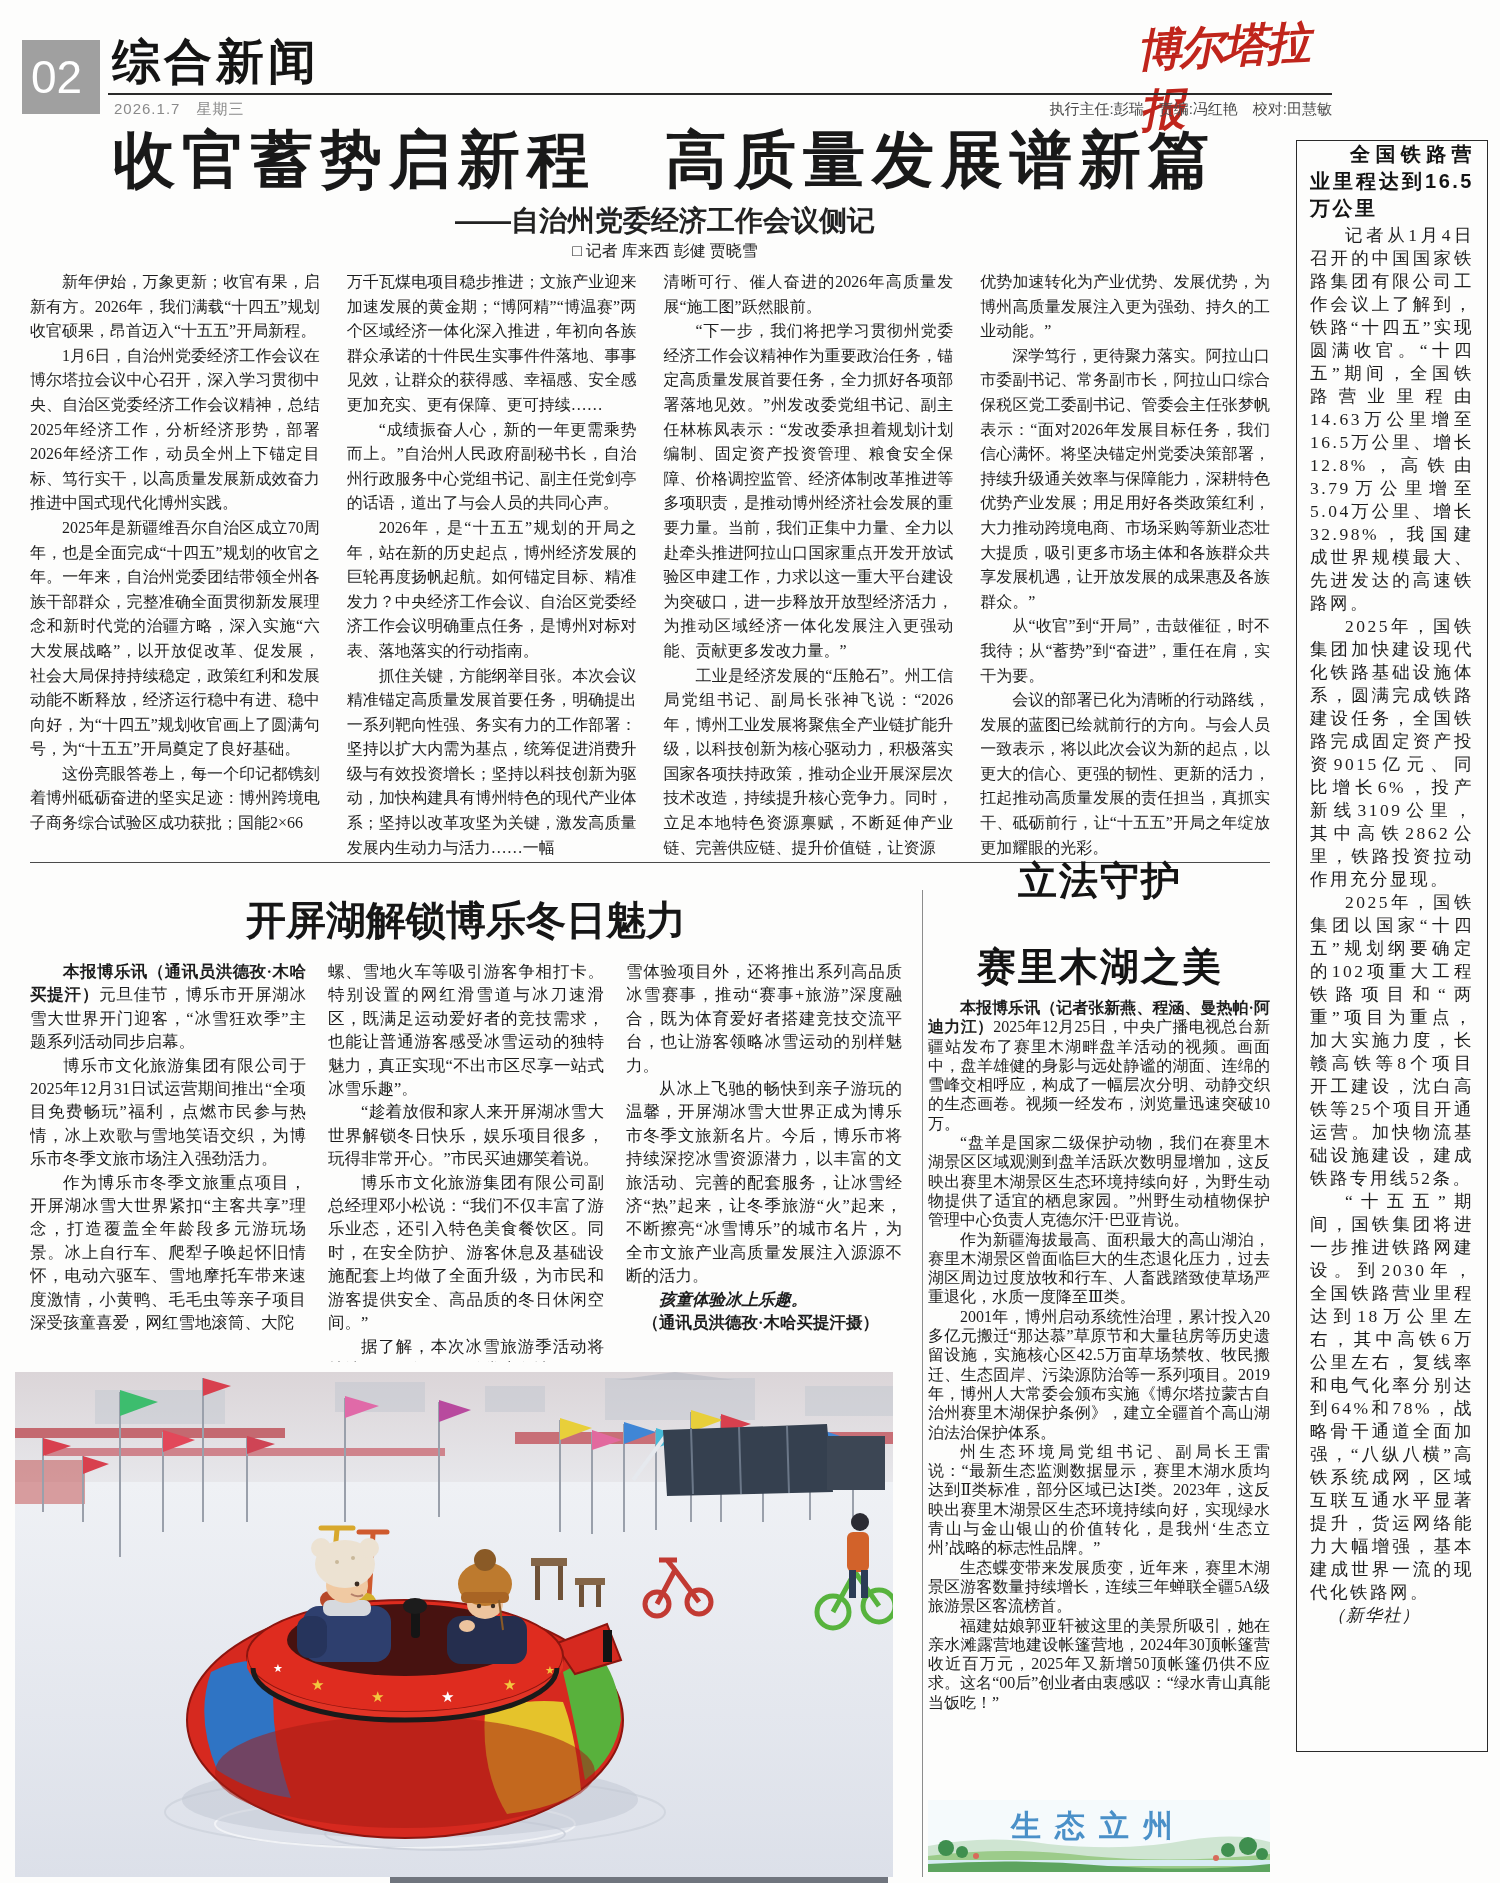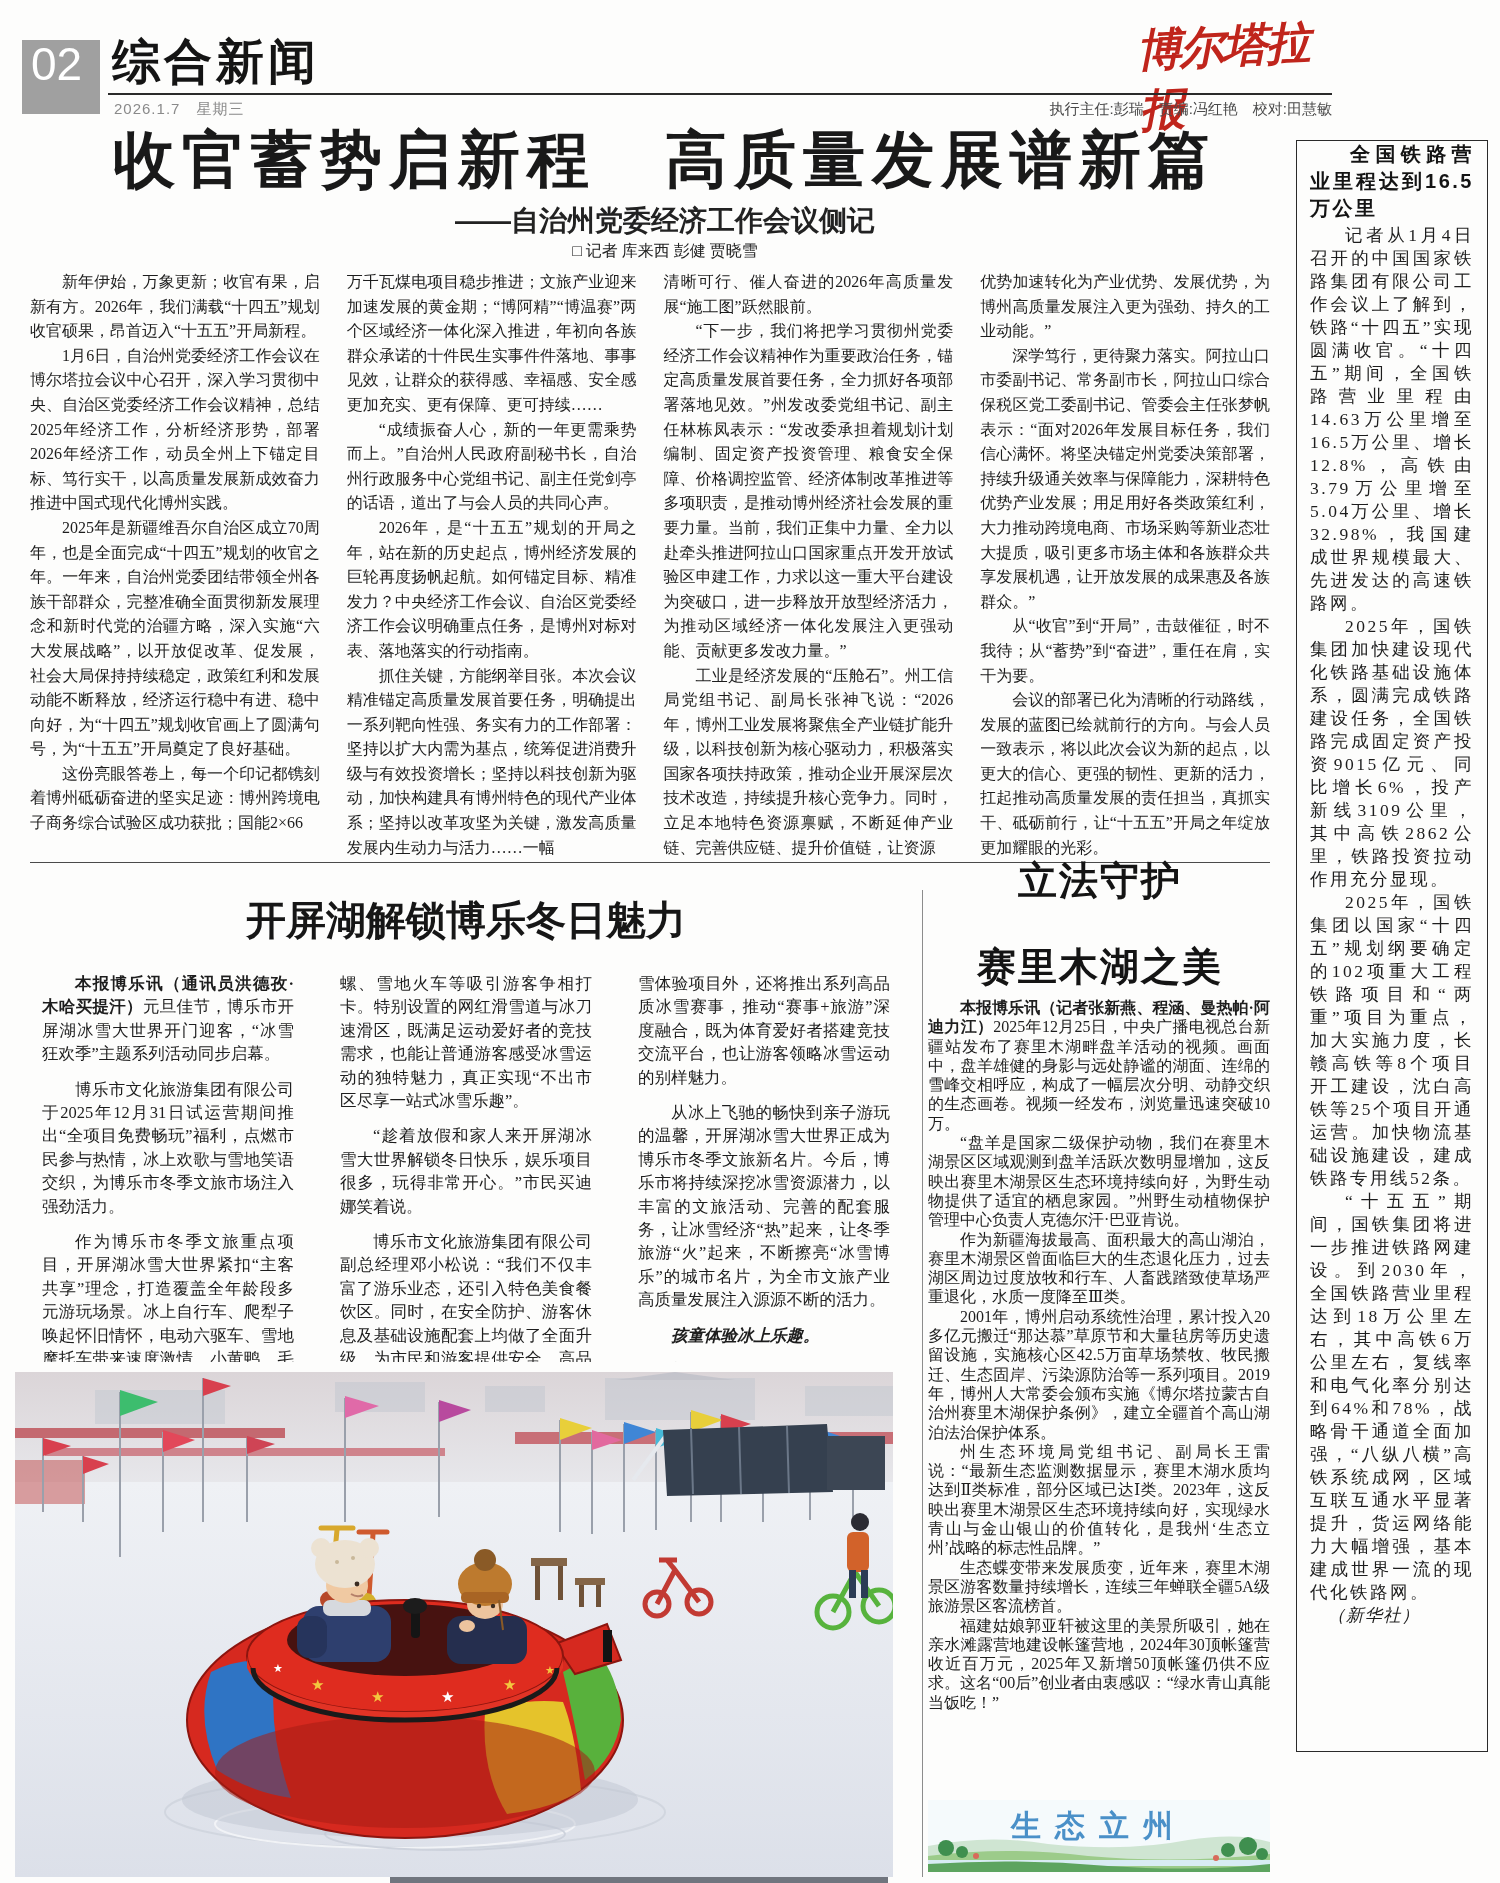--- a/index.html
+++ b/index.html
@@ -3,21 +3,21 @@
 <meta charset="utf-8">
 <style>
   html,body{margin:0;padding:0;}
   body{width:1500px;height:1883px;position:relative;background:#fdfdfc;
        font-family:"Liberation Serif","DejaVu Serif",serif;color:#1f1f1f;overflow:hidden;}
   .abs{position:absolute;}
 
   
   #pagenum-box{left:22px;top:40px;width:78px;height:74px;background:#a0a0a0;
     color:#fff;font-family:"Liberation Sans",sans-serif;font-size:46px;
-    display:flex;align-items:flex-start;padding:0 0 0 9px;box-sizing:border-box;line-height:1.05;}
+    display:flex;align-items:center;padding:0 0 0 9px;box-sizing:border-box;line-height:1.05;}
   #section-title{left:112px;top:30px;font-size:48px;font-weight:bold;
     font-family:"Liberation Sans",sans-serif;letter-spacing:4px;color:#141414;}
   #header-rule{left:108px;top:93px;width:1224px;height:2px;background:#2a2a2a;}
   #date-line{left:114px;top:100px;font-size:15px;color:#8a8a8a;
     font-family:"Liberation Sans",sans-serif;letter-spacing:1px;}
   #staff-line{top:100px;right:168px;font-size:15px;color:#4a4a4a;
     font-family:"Liberation Sans",sans-serif;}
   #masthead{left:1138px;top:16px;width:200px;font-size:45px;font-weight:bold;
     font-style:italic;color:#c0251c;transform:rotate(-3deg);
     font-family:"DejaVu Serif",serif;letter-spacing:-2px;}
@@ -33,21 +33,21 @@
   .news-col{flex:1;min-width:0;}
   #main-cols p{margin:0;text-indent:2em;font-size:16px;line-height:24.6px;
     text-align:justify;color:#1d1d1d;}
   p.noindent{text-indent:0 !important;}
   #mid-rule{left:30px;top:862px;width:1240px;height:1px;background:#4a4a4a;}
 
   
   #lake-title{left:30px;top:893px;width:872px;text-align:center;font-size:40px;
     font-weight:900;font-family:"Liberation Sans",sans-serif;color:#161616;}
   #lake-cols{left:30px;top:960px;width:872px;height:402px;display:flex;gap:22px;overflow:hidden;}
-  #lake-cols p{margin:12px;text-indent:2em;font-size:16.5px;line-height:23.4px;
+  #lake-cols p{margin:0;text-indent:2em;font-size:16.5px;line-height:23.4px;
     text-align:justify;color:#1d1d1d;}
   #lake-cols p.caption{font-style:italic;font-weight:600;}
   #lake-cols p.credit{font-weight:bold;text-indent:1em;}
   #lake-cols b, #sl-body b{font-weight:bold;}
 
   #photo-wrap{left:15px;top:1372px;width:878px;height:505px;overflow:hidden;}
   #photo-wrap svg{display:block;}
   #photo-edge{left:390px;top:1877px;width:498px;height:6px;background:#70757e;}
   #v-rule{left:922px;top:890px;width:1px;height:987px;background:#8c8c8c;}
 

